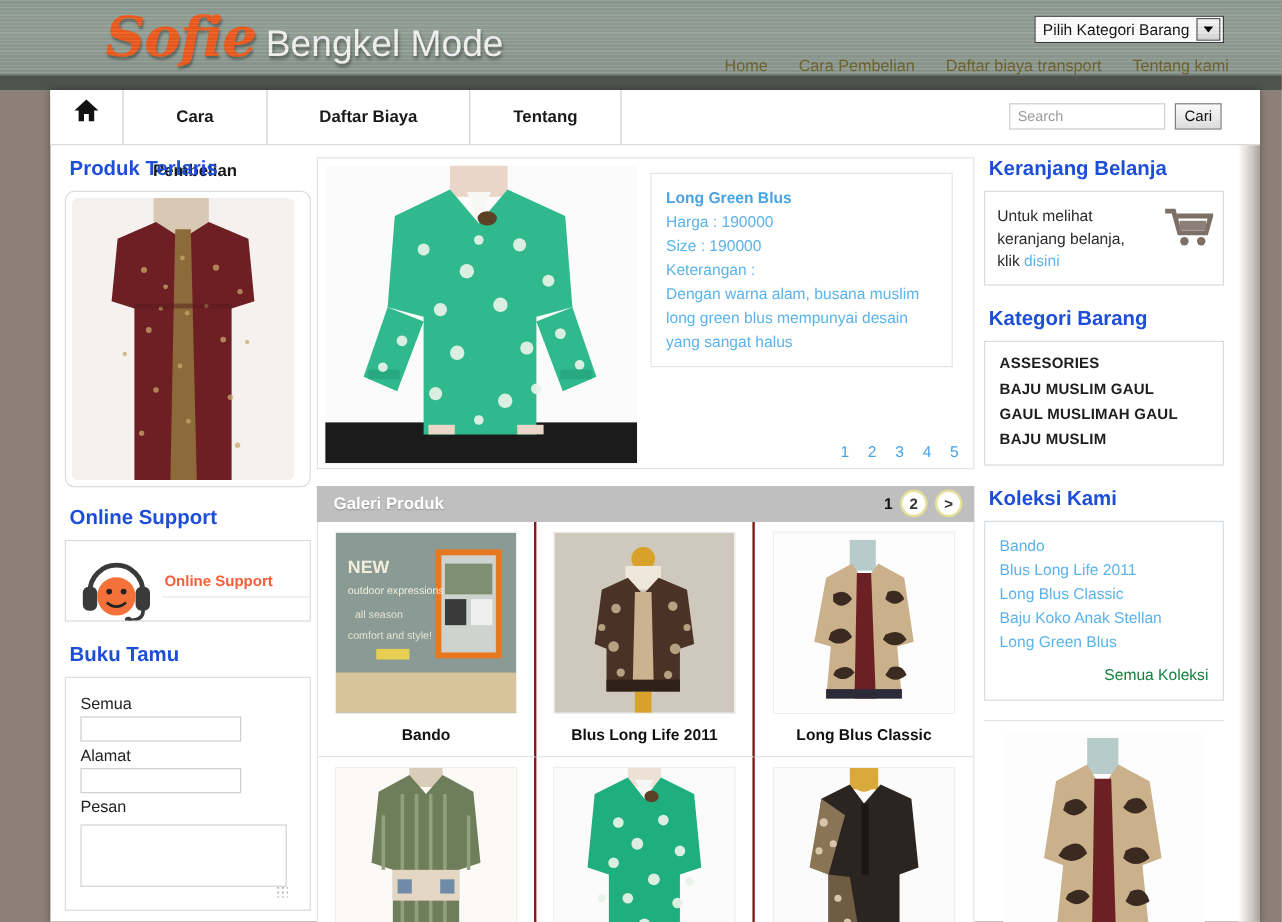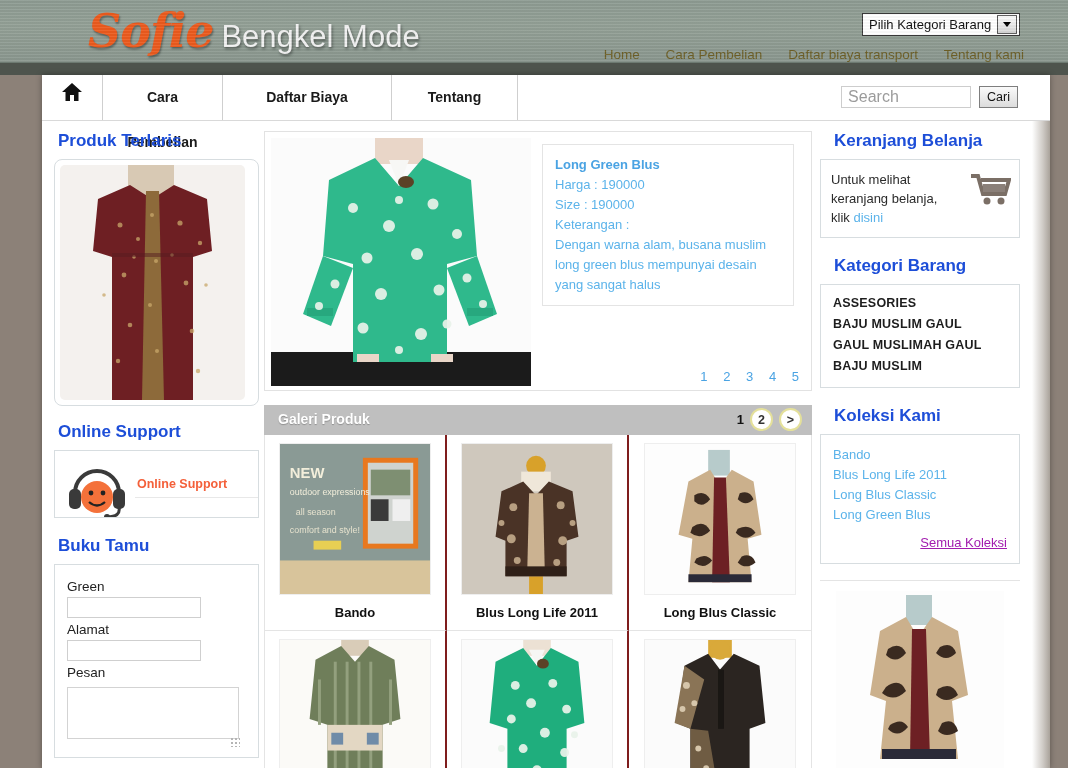--- a/index.html
+++ b/index.html
@@ -91,42 +91,42 @@
   }
   .navtab.home { width: 61px; padding:0; }
   .home-icon { display:inline-block; vertical-align:middle; margin-top:-2px; }
   .searchbox {
     position:absolute; right: 32px; top: 11px;
     display:flex; align-items:center; gap: 8px;
   }
   .searchbox input {
     width: 130px; height: 22px;
     border:1px solid #cdcdcd; background:#fff;
-    font-family:"Liberation Sans",sans-serif; font-size:16px; color:#333;
+    font-family:"Liberation Sans",sans-serif; font-size:12px; color:#333;
     padding: 0 6px;
   }
   .searchbox input::placeholder{ color:#9b9b9b; }
   .searchbox button {
     height: 22px; padding: 0 7px;
     border: 1px solid #7e7e7e;
     background: linear-gradient(180deg,#fafafa,#dcdcdc);
     font-family:"Liberation Sans",sans-serif; font-size: 12.5px; color:#111;
     cursor:pointer;
   }
 
   
   .col-left  { position:absolute; left: 12px;  top: 56px; width: 205px; }
   .col-mid   { position:absolute; left: 222px; top: 56px; width: 548px; }
   .col-right { position:absolute; left: 778px; top: 56px; width: 200px; }
 
   .sec-title {
     color: #1d4ed8; font-size: 17px; font-weight: bold;
     margin: 0 0 8px 4px;
   }
-  .sec-title.right { margin-left: 14px; }
+  .sec-title.right { margin-left: 4px; }
 
   .panel { border: 1px solid #d7dde0; background:#fff; }
   .panel.rounded { border-radius: 8px; padding: 5px; }
 
   
   .best-img {
     width: 185px; height: 235px; display:block; border-radius:5px;
   }
   .support-box { padding: 12px 10px 10px 10px; height: 68px; position:relative; overflow:hidden; }
   .support-label {
@@ -210,21 +210,21 @@
   .cart-text { font-size: 13px; color:#2b2b2b; line-height: 19px; width: 126px; }
   .cart-text a { color:#5bb3ea; text-decoration:none; }
   .cart-icon { position:absolute; right: 8px; top: 12px; }
 
   .kat-box { padding: 8px 10px 10px 12px; }
   .kat-box div { font-size: 12.5px; font-weight: bold; color:#1d1d1d; line-height: 21px; letter-spacing:.2px;}
 
   .kol-box { padding: 10px 12px 10px 12px; }
   .kol-box a { display:block; color:#5bb3ea; font-size:13px; line-height: 20px; text-decoration:none; }
   .kol-all { text-align:right; margin-top: 8px; }
-  .kol-all a { display:inline; color:#a21caf; font-size:13px; text-decoration: underline; }
+  .kol-all a { display:inline; color:#15803d; font-size:13px; }
 
   .side-prod { margin-top: 16px; border-top:1px solid #e4e4e4; padding-top: 10px; text-align:center;}
   .side-prod img, .side-prod .ph { width: 168px; height: 180px; display:block; margin: 0 auto; }
 
   .thumb { display:block; }
 </style>
 </head>
 <body>
 
 <div class="banner">
@@ -316,21 +316,21 @@
             <circle cx="38" cy="30" r="2.4" fill="#222"></circle>
           <path d="M24 39 q8 7 16 0" stroke="#222" stroke-width="2.2" fill="none"></path>
         </svg>
       </span>
       <span class="support-label">Online Support</span>
       <span class="support-line"></span>
     </div>
 
     <h3 class="sec-title" style="margin-top:18px">Buku Tamu</h3>
     <div class="panel guest-box" style="position:relative">
-      <label>Green</label>
+      <label>Semua</label>
       <input type="text" style="">
       <label>Alamat</label>
       <input type="text" style="">
       <label>Pesan</label>
       <textarea style=""></textarea>
       <span class="resize-grip"></span>
     </div>
   </div>
 
   <div class="col-mid">
@@ -552,20 +552,21 @@
       <div>BAJU MUSLIM GAUL</div>
       <div>GAUL MUSLIMAH GAUL</div>
       <div>BAJU MUSLIM</div>
     </div>
 
     <h3 class="sec-title right" style="margin-top:18px">Koleksi Kami</h3>
     <div class="panel kol-box">
       <a href="#">Bando</a>
       <a href="#">Blus Long Life 2011</a>
       <a href="#">Long Blus Classic</a>
+      <a href="#">Baju Koko Anak Stellan</a>
       <a href="#">Long Green Blus</a>
       <div class="kol-all">
         <a href="#">Semua Koleksi</a>
       </div>
     </div>
 
     <div class="side-prod">
       <svg class="ph" viewBox="0 0 168 180" preserveAspectRatio="none">
         <rect width="168" height="180" fill="#fdfdfd"></rect>
         <rect x="70" y="4" width="26" height="30" fill="#b7cbcb"></rect>

